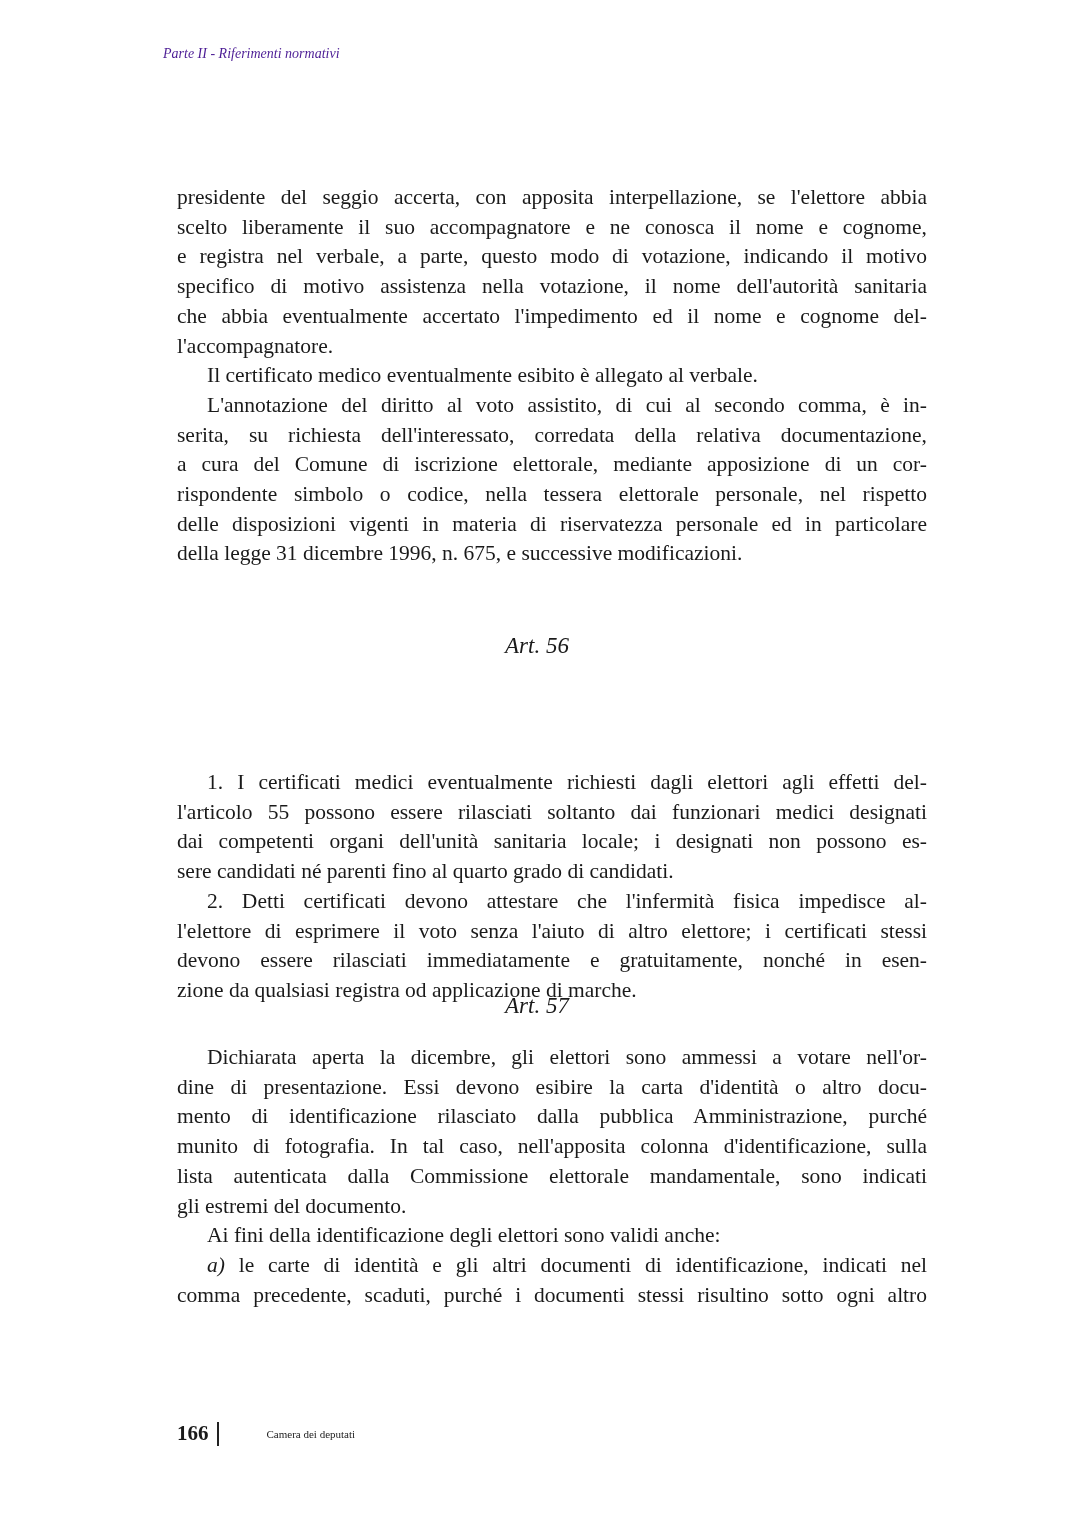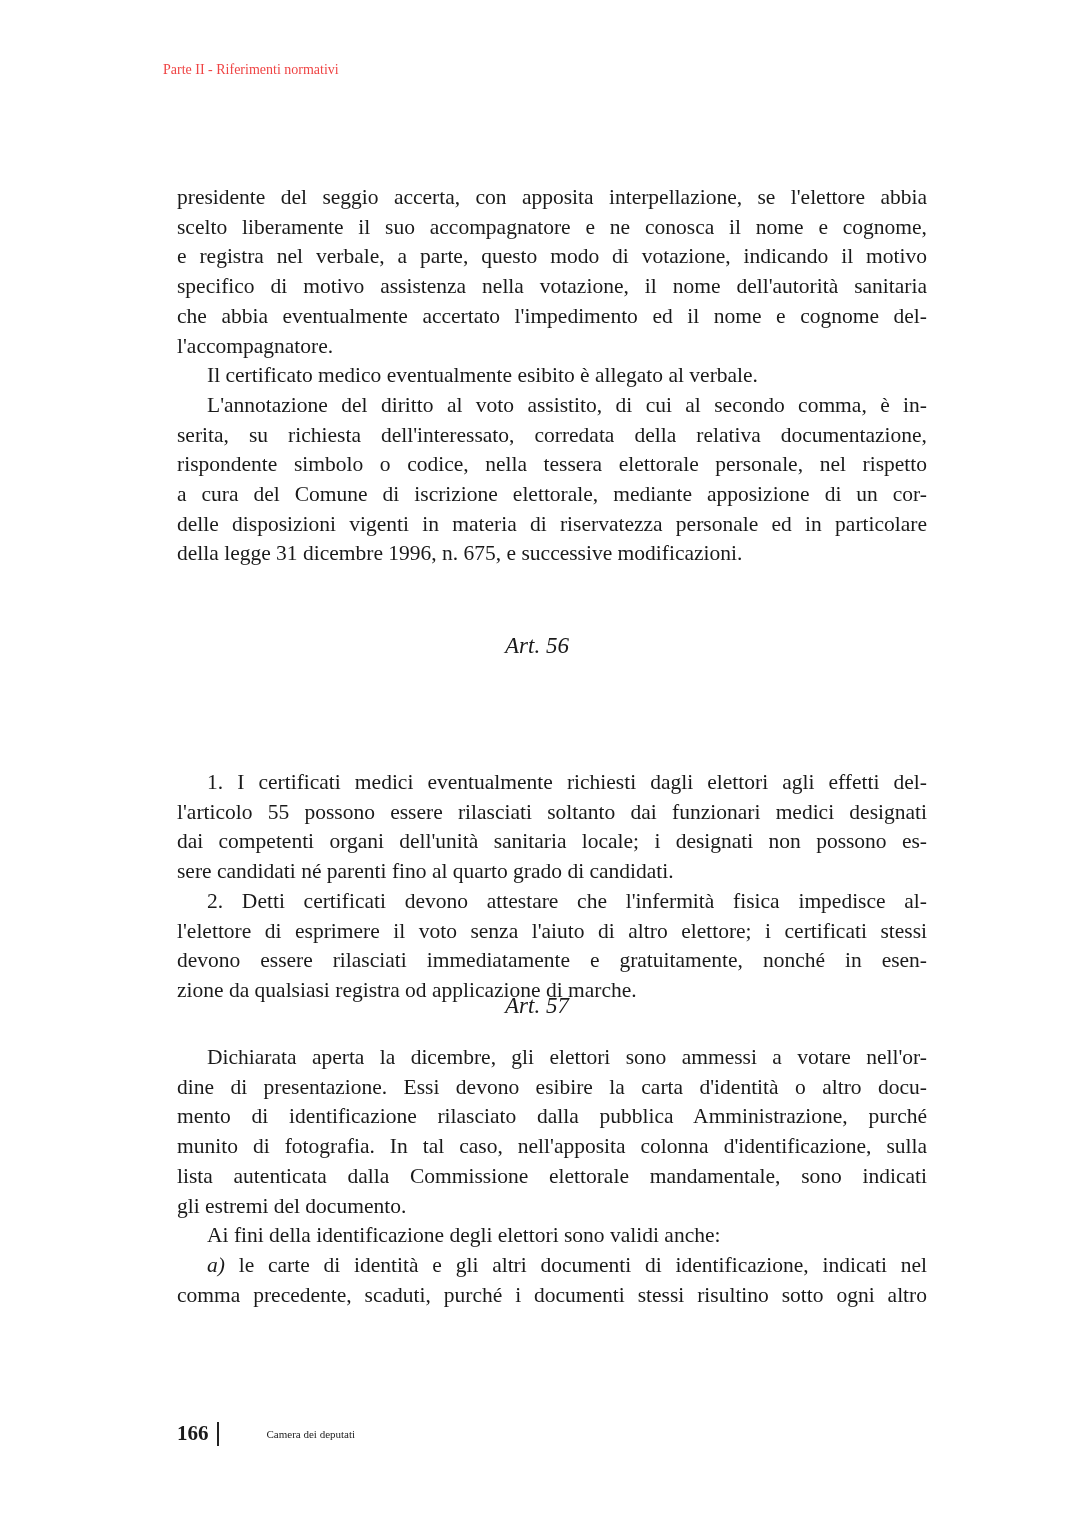--- a/index.html
+++ b/index.html
@@ -1,19 +1,19 @@
 <!DOCTYPE html>
 <html><head>
 <meta charset="utf-8">
 <style>
   html, body { margin: 0; padding: 0; background: #ffffff; }
   body { width: 1074px; height: 1517px; position: relative; overflow: hidden;
          font-family: "Liberation Serif", "DejaVu Serif", serif; color: #1a1a1a; }
-  .running-head { position: absolute; left: 163px; top: 62px; 
-                  font-size: 14px; color: #ef4444; }
+  .running-head { position: absolute; left: 163px; top: 46px; font-style: italic;
+                  font-size: 14px; color: #4c1d95; }
   .body-block { position: absolute; left: 177px; width: 750px; }
   .line { display: block; font-size: 21.5px; line-height: 29.7px; white-space: nowrap;
           text-align: justify; text-align-last: justify; }
   .line.last { text-align-last: left; }
   .line.indent { padding-left: 30px; }
   .art-heading { position: absolute; left: 0; width: 1074px; text-align: center;
                  font-style: italic; font-size: 23px; }
   .em { font-style: italic; }
   .footer { position: absolute; left: 177px; top: 1421px; font-size: 21px; display: flex; align-items: center; }
   .page-num { font-weight: bold; text-align: right; }
@@ -28,22 +28,22 @@
 <div class="body-block" style="top:183px;">
   <span class="line">presidente del seggio accerta, con apposita interpellazione, se l'elettore abbia</span>
   <span class="line">scelto liberamente il suo accompagnatore e ne conosca il nome e cognome,</span>
   <span class="line">e registra nel verbale, a parte, questo modo di votazione, indicando il motivo</span>
   <span class="line">specifico di motivo assistenza nella votazione, il nome dell'autorità sanitaria</span>
   <span class="line">che abbia eventualmente accertato l'impedimento ed il nome e cognome del-</span>
   <span class="line last">l'accompagnatore.</span>
   <span class="line last indent">Il certificato medico eventualmente esibito è allegato al verbale.</span>
   <span class="line indent">L'annotazione del diritto al voto assistito, di cui al secondo comma, è in-</span>
   <span class="line">serita, su richiesta dell'interessato, corredata della relativa documentazione,</span>
+  <span class="line">a cura del Comune di iscrizione elettorale, mediante apposizione di un cor-</span>
   <span class="line">rispondente simbolo o codice, nella tessera elettorale personale, nel rispetto</span>
-  <span class="line">a cura del Comune di iscrizione elettorale, mediante apposizione di un cor-</span>
   <span class="line">delle disposizioni vigenti in materia di riservatezza personale ed in particolare</span>
   <span class="line last">della legge 31 dicembre 1996, n. 675, e successive modificazioni.</span>
 </div>
 
 <div class="art-heading" style="top:633px;">Art. 56</div>
 
 <div class="body-block" style="top:728px;margin-top:40px;">
   <span class="line indent">1. I certificati medici eventualmente richiesti dagli elettori agli effetti del-</span>
   <span class="line">l'articolo 55 possono essere rilasciati soltanto dai funzionari medici designati</span>
   <span class="line">dai competenti organi dell'unità sanitaria locale; i designati non possono es-</span>

